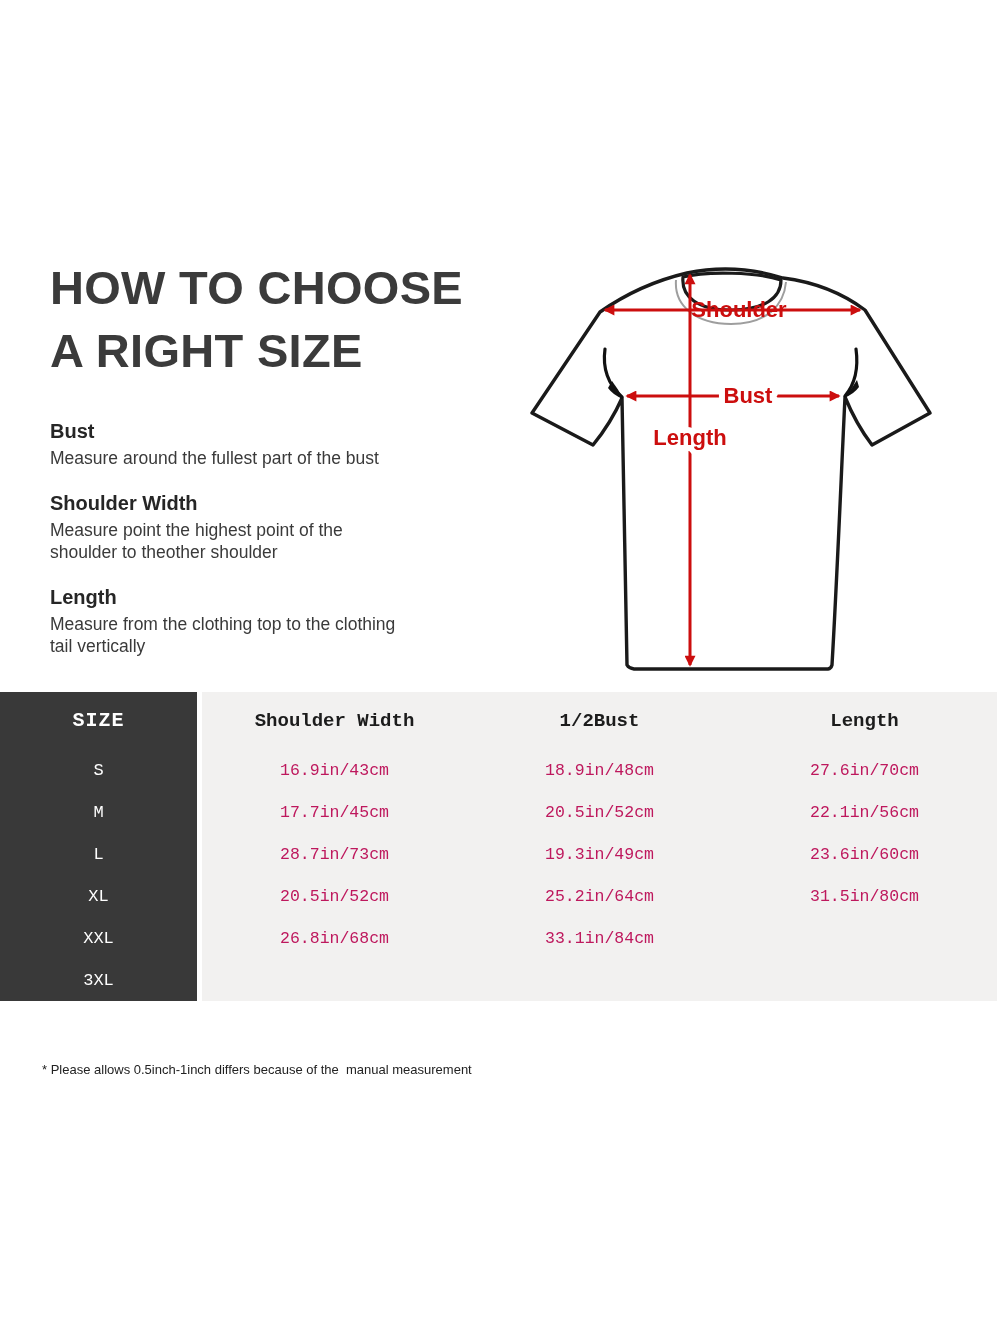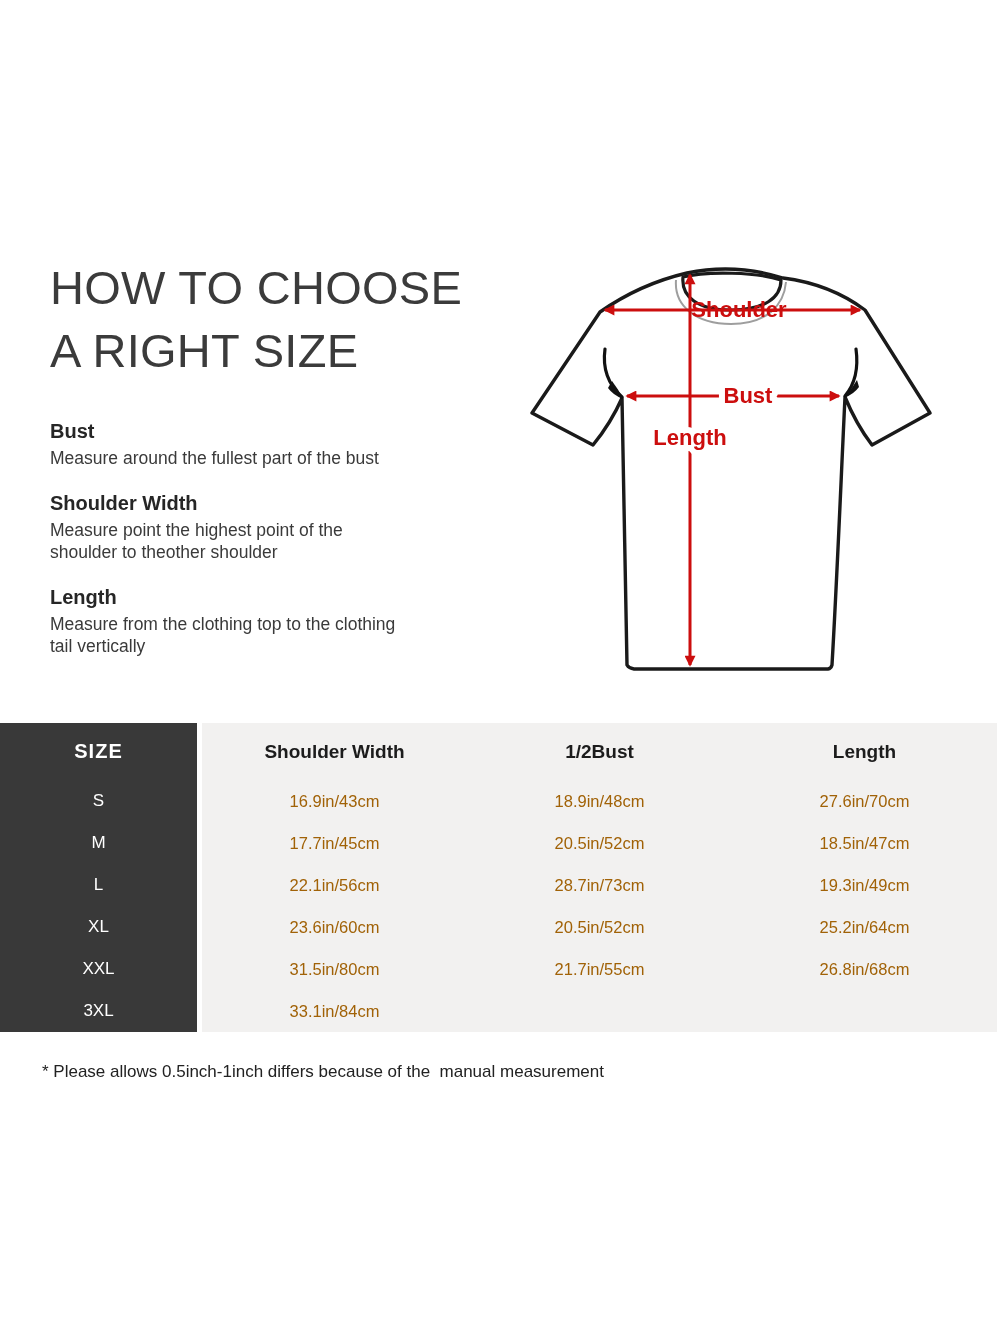--- a/index.html
+++ b/index.html
@@ -17,21 +17,21 @@
   
   .intro {
     position: absolute;
     left: 50px;
     top: 256px;
     width: 420px;
   }
   .page-title {
     font-size: 47px;
     line-height: 63px;
-    font-weight: 400;
+    font-weight: 700;
     letter-spacing: 0.3px;
     color: #3b3b3b;
     margin: 0 0 36px 0;
   }
   .measure-item h3 {
     font-size: 20px;
     line-height: 26px;
     font-weight: 700;
     color: #262626;
   }
@@ -54,23 +54,24 @@
   .diagram text {
     font-family: "Liberation Sans", "DejaVu Sans", sans-serif;
     font-weight: 700;
     font-size: 22px;
   }
 
   
   .size-table {
     position: absolute;
     left: 0;
-    top: 723px;
+    top: 692px;
     width: 876px;
     height: 309px;
+    font-family: Liberation Mono, monospace;
   }
   .size-col {
     position: absolute;
     left: 0;
     top: 0;
     width: 197px;
     height: 309px;
     background: #393939;
     display: grid;
     grid-template-rows: 57px repeat(6, 1fr);
@@ -100,30 +101,30 @@
   .size-label {
     color: #ffffff;
     font-size: 17px;
   }
   .col-header {
     color: #1c1c1c;
     font-size: 19px;
     font-weight: 700;
   }
   .value-cell {
-    color: #a16207;
+    color: #be185d;
     font-size: 16.5px;
   }
 
   
   .footnote {
     position: absolute;
     left: 42px;
     top: 1062px;
-    font-size: 17px;
+    font-size: 13px;
     color: #222222;
     white-space: pre-wrap;
   }
 </style>
 </head>
 <body>
 
 <div class="page">
 
   <div class="intro">
@@ -201,32 +202,30 @@
       <div class="cell col-header">1/2Bust</div>
       <div class="cell col-header">Length</div>
 
       <div class="cell value-cell">16.9in/43cm</div>
       <div class="cell value-cell">18.9in/48cm</div>
       <div class="cell value-cell">27.6in/70cm</div>
 
       <div class="cell value-cell">17.7in/45cm</div>
       <div class="cell value-cell">20.5in/52cm</div>
 
-      <div class="cell value-cell">18.5in/47cm</div>
       <div class="cell value-cell">22.1in/56cm</div>
       <div class="cell value-cell">28.7in/73cm</div>
 
       <div class="cell value-cell">19.3in/49cm</div>
       <div class="cell value-cell">23.6in/60cm</div>
 
       <div class="cell value-cell">20.5in/52cm</div>
       <div class="cell value-cell">25.2in/64cm</div>
       <div class="cell value-cell">31.5in/80cm</div>
 
-      <div class="cell value-cell">21.7in/55cm</div>
       <div class="cell value-cell">26.8in/68cm</div>
       <div class="cell value-cell">33.1in/84cm</div>
     </div>
   </div>
 
   <p class="footnote">* Please allows 0.5inch-1inch differs because of the  manual measurement</p>
 
 </div>
 
 </body></html>

